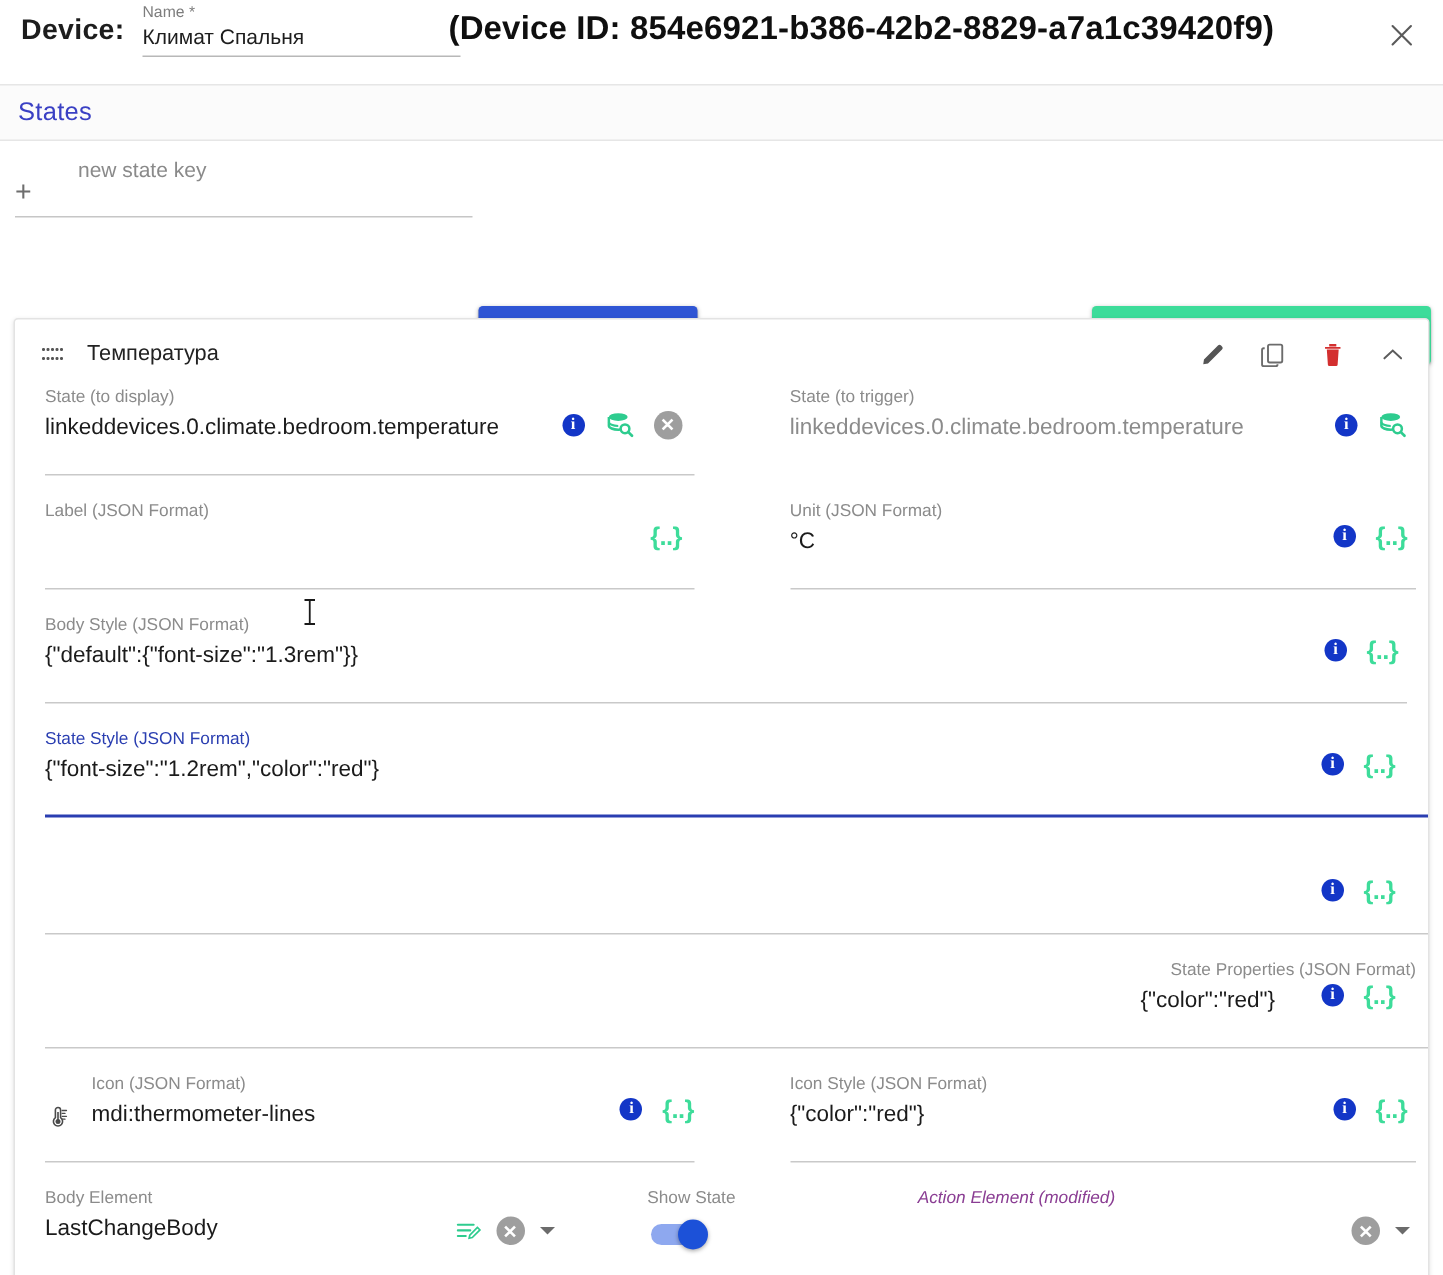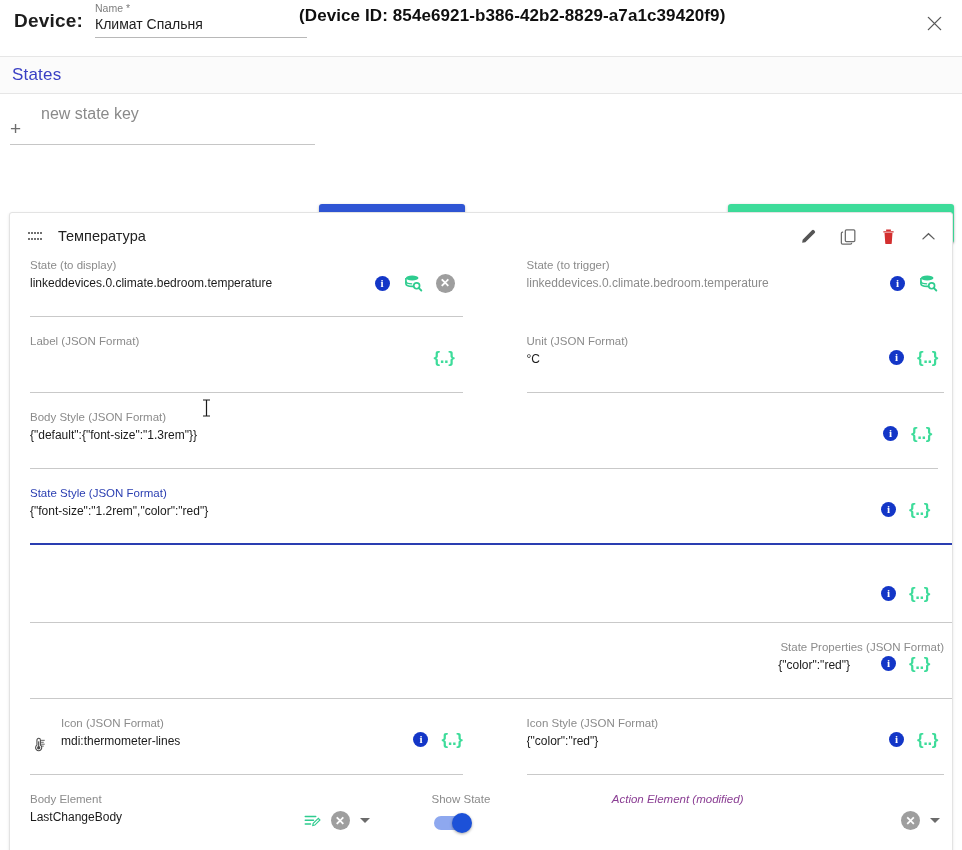--- a/index.html
+++ b/index.html
@@ -50,21 +50,21 @@
     font-size: 14px;
     color: #1d1d1d;
     line-height: 1.25;
     display: block;
     padding-top: 1px;
   }
   .device-id {
     position: absolute;
     left: 299px;
     top: 6px;
-    font-size: 17px;
+    font-size: 22px;
     font-weight: 700;
     color: #0f0f0f;
     white-space: nowrap;
     letter-spacing: .1px;
   }
   .close-x {
     position: absolute;
     right: 14px;
     top: 9px;
     width: 28px; height: 28px;
@@ -107,22 +107,22 @@
   .plus-prefix {
     font-size: 19px;
     color: #6e6e6e;
     line-height: 1;
     padding-bottom: 6px;
     margin-right: 10px;
     user-select: none;
   }
   .new-key-label {
     position: absolute;
-    left: 31px; top: -2px;
-    font-size: 16px;
+    left: 42px; top: -2px;
+    font-size: 14px;
     color: #8a8a8a;
   }
   .new-key-input {
     border: 0; outline: 0;
     background: transparent;
     font-family: inherit;
     font-size: 14px;
     color: #1d1d1d;
     width: 250px;
     padding: 0 0 5px 0;
@@ -196,21 +196,21 @@
   .fld-line.modified { border-bottom: 1px solid #8a3d93; }
   .flabel {
     font-size: 11.5px;
     color: #8b8b8b;
     display: block;
     line-height: 1.15;
   }
   .flabel.focused { color: #2a3eb1; }
   .flabel.modified { color: #8a3d93; font-style: italic; }
   .fvalue {
-    font-size: 12px;
+    font-size: 15px;
     color: #1b1b1b;
     display: block;
     line-height: 1.35;
     padding-top: 3px;
     white-space: nowrap;
     overflow: hidden;
     text-overflow: ellipsis;
   }
   .fvalue.muted { color: #8b8b8b; }
   .fvalue.empty { min-height: 19px; }

